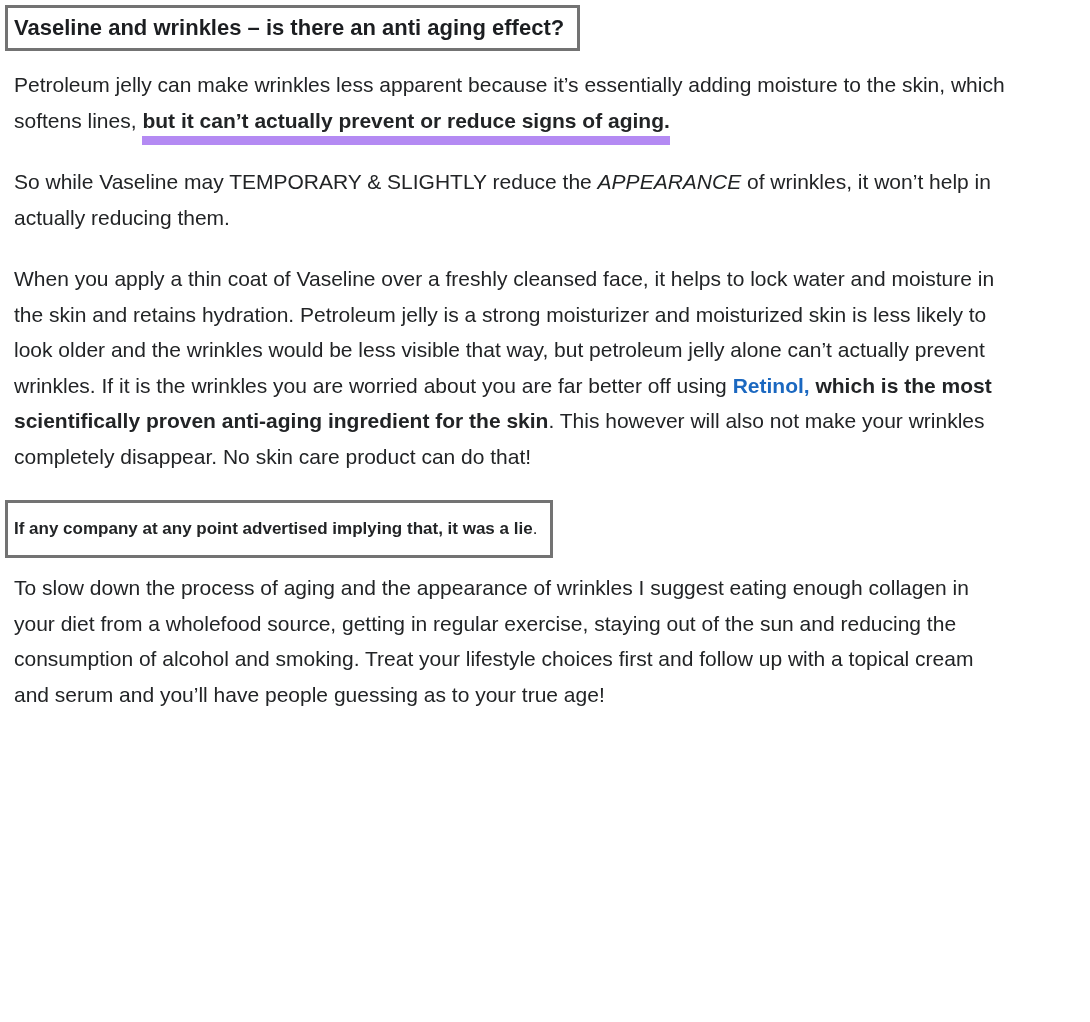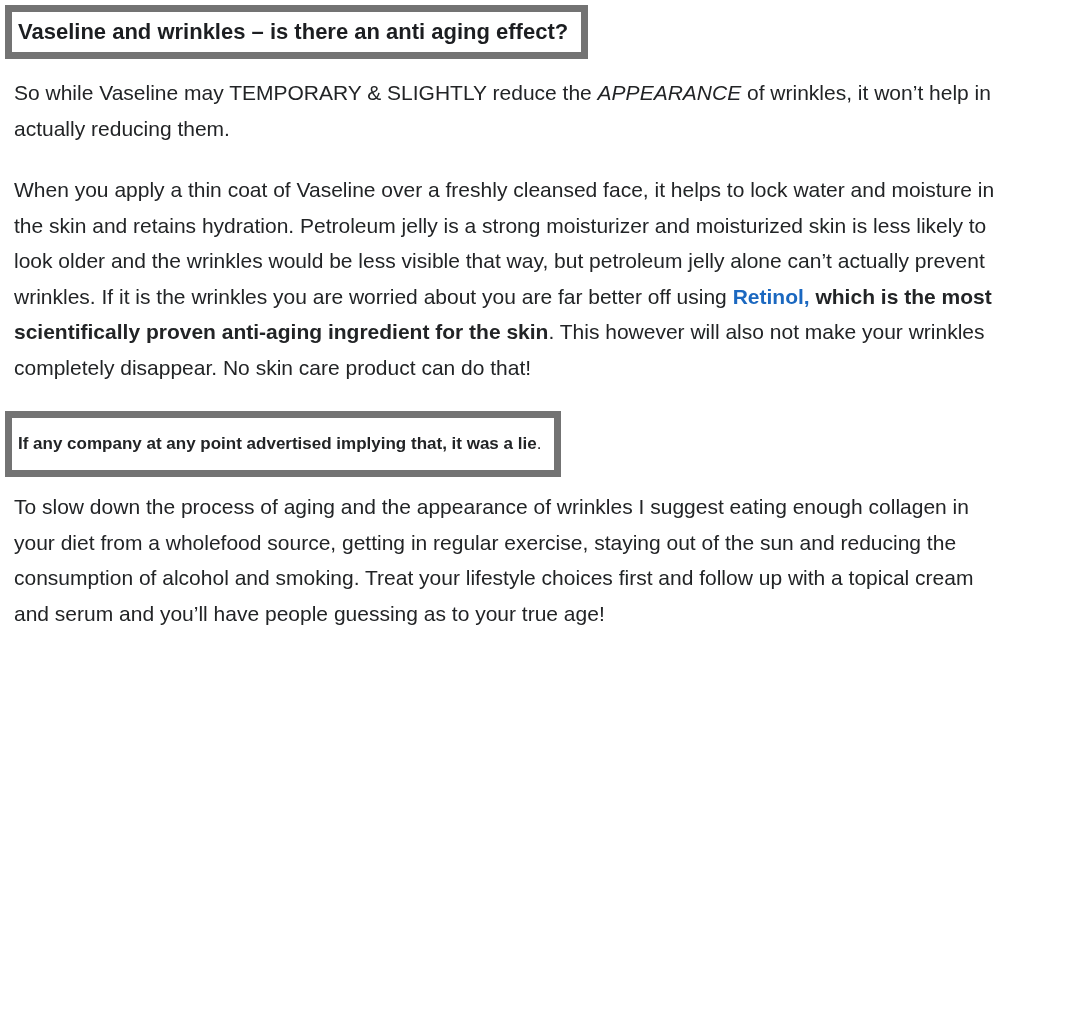--- a/index.html
+++ b/index.html
@@ -12,21 +12,21 @@
     font-family: "Liberation Sans", sans-serif;
     color: #222426;
     -webkit-font-smoothing: antialiased;
   }
   .page {
     padding: 5px 14px 24px 5px;
     box-sizing: border-box;
   }
   
   .hl-box {
-    border: 7px solid #737373;
+    border: 3px solid #737373;
     background: #ffffff;
     width: fit-content;
     max-width: 1060px;
     box-sizing: border-box;
   }
   .heading-box {
     margin: 0 0 16px 0;
     padding: 2px 13px 2px 6px;
   }
   .heading-box h1 {
@@ -72,20 +72,23 @@
 </head>
 <body>
 
 <main class="page">
 
   <div class="hl-box heading-box">
     <h1>Vaseline and wrinkles – is there an anti aging effect?</h1>
   </div>
 
 
+  <p class="body-para">
+    <span>Petroleum jelly can make wrinkles less apparent because it’s essentially adding moisture to the skin, which softens lines, </span><span class="seg-bold-underlined">but it can’t actually prevent or reduce signs of aging.</span>
+  </p>
 
   <p class="body-para">
     <span>So while Vaseline may TEMPORARY &amp; SLIGHTLY reduce the </span><span class="seg-italic">APPEARANCE</span><span> of wrinkles, it won’t help in actually reducing them.</span>
   </p>
 
 
   <p class="body-para">
     <span>When you apply a thin coat of Vaseline over a freshly cleansed face, it helps to lock water and moisture in the skin and retains hydration. Petroleum jelly is a strong moisturizer and moisturized skin is less likely to look older and the wrinkles would be less visible that way, but petroleum jelly alone can’t actually prevent wrinkles. If it is the wrinkles you are worried about you are far better off using </span><a class="seg-link">Retinol,</a><span class="seg-bold"> which is the most scientifically proven anti-aging ingredient for the skin</span><span>. This however will also not make your wrinkles completely disappear. No skin care product can do that!</span>
   </p>
 

